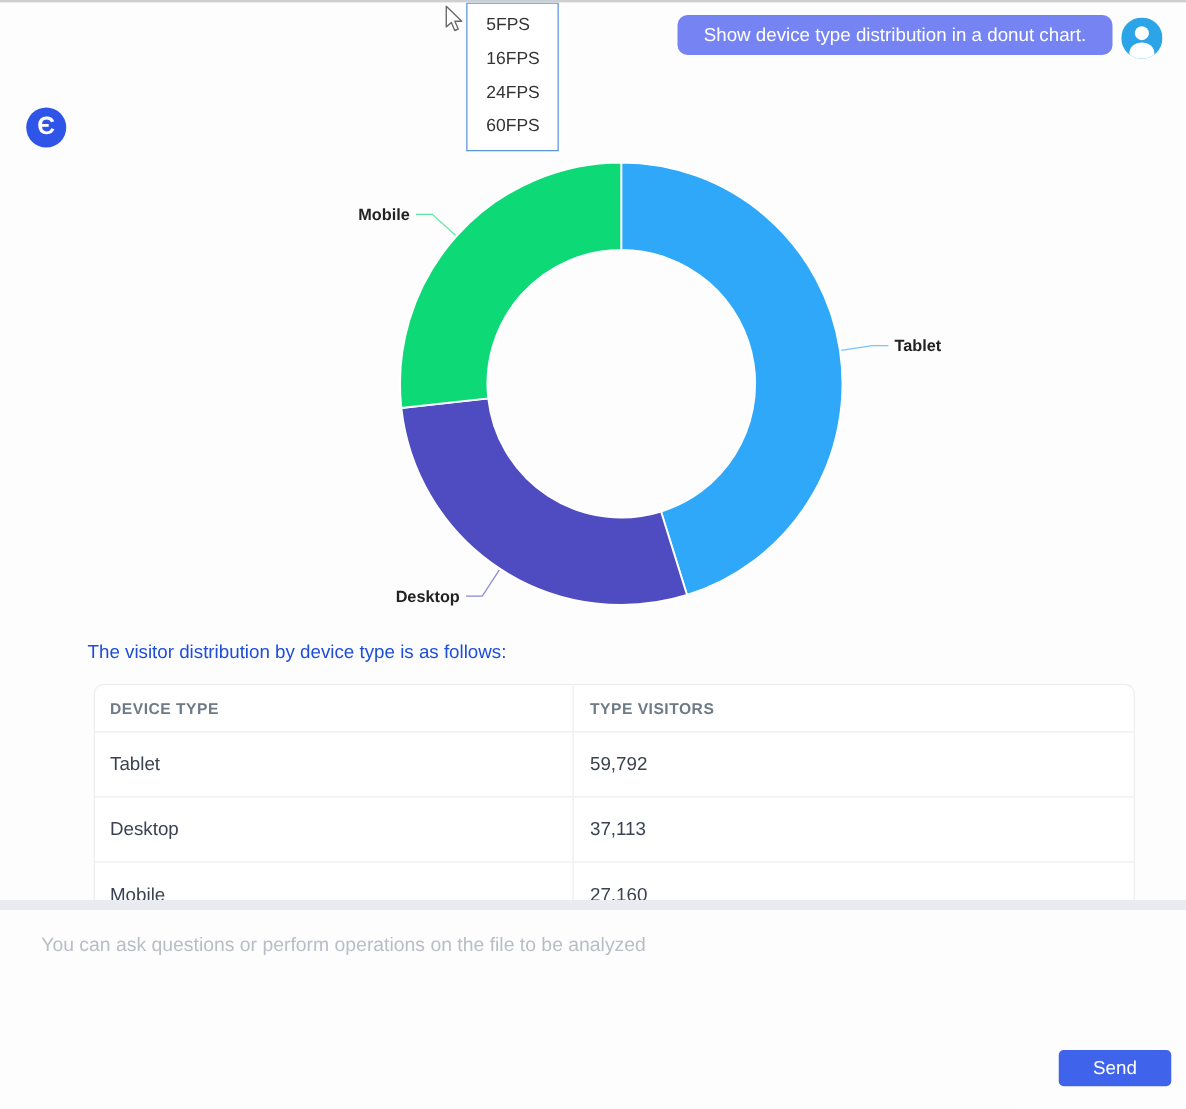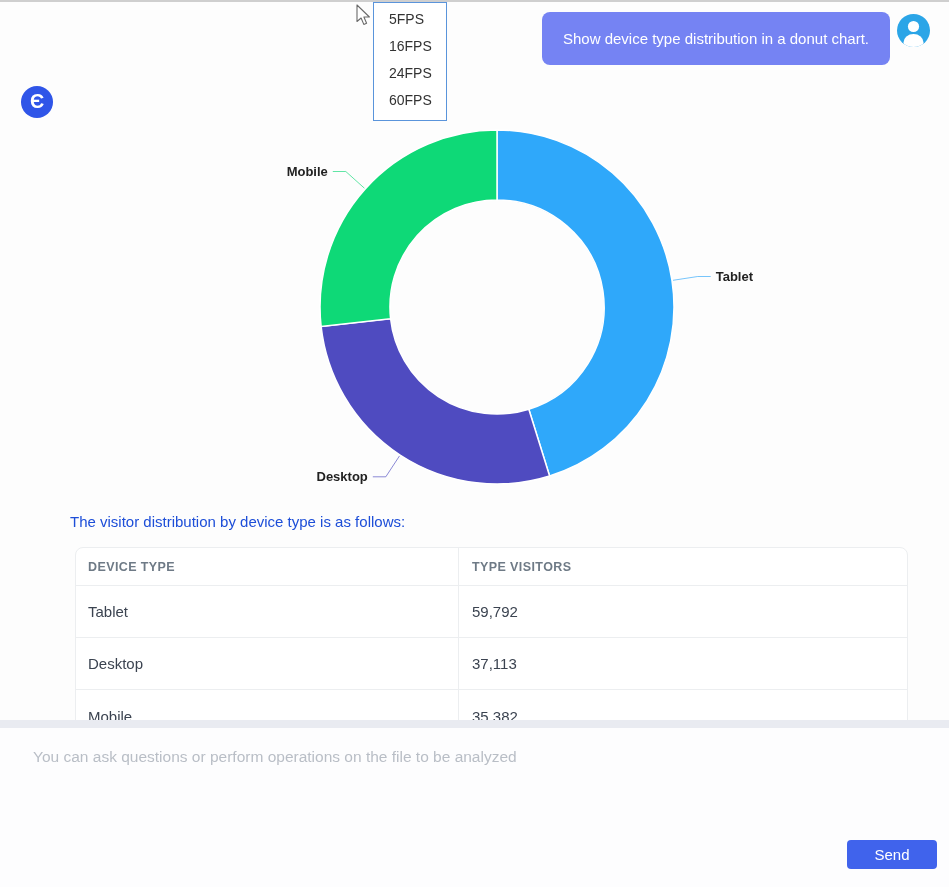--- a/index.html
+++ b/index.html
@@ -10,21 +10,21 @@
     font-family:"Liberation Sans","DejaVu Sans",sans-serif;
   }
   
   .chat-area{position:absolute;left:0;top:0;width:949px;height:718px;overflow:hidden;background:#fdfdfd;}
   .assistant-logo{
     position:absolute;left:21px;top:84px;width:32px;height:32px;border-radius:50%;
     color:#fff;font-size:20px;font-weight:bold;display:flex;align-items:center;justify-content:center;
     padding-bottom:2px;
   }
   .user-bubble{
-    position:absolute;right:59px;top:10px;height:53px;max-width:600px;
+    position:absolute;right:59px;top:10px;height:32px;max-width:600px;
     border-radius:8px;display:flex;align-items:center;padding:0 21px;
     color:#fff;font-size:15px;white-space:nowrap;
   }
   .user-avatar{position:absolute;left:897px;top:12px;width:33px;height:33px;}
   .summary-text{position:absolute;left:70px;top:511px;font-size:15px;color:#1d4ed8;}
   
   .data-table{
     position:absolute;left:75px;top:545px;width:833px;
     background:#fff;border:1px solid #eceef0;border-radius:8px 8px 0 0;
     color:#3b4350;font-size:15px;
@@ -107,21 +107,21 @@
           <div class="t-row">
             <div class="c1">Tablet</div>
             <div class="c2">59,792</div>
           </div>
           <div class="t-row">
             <div class="c1">Desktop</div>
             <div class="c2">37,113</div>
           </div>
           <div class="t-row">
             <div class="c1">Mobile</div>
-            <div class="c2">35,382</div>
+            <div class="c2">27,160</div>
           </div>
         </div>
     </div>
 
   </div>
 
   <div class="fps-menu" id="fps-menu" style="border-color: rgb(90, 148, 219);">
       <div class="fps-item">5FPS</div>
       <div class="fps-item">16FPS</div>
       <div class="fps-item">24FPS</div>

